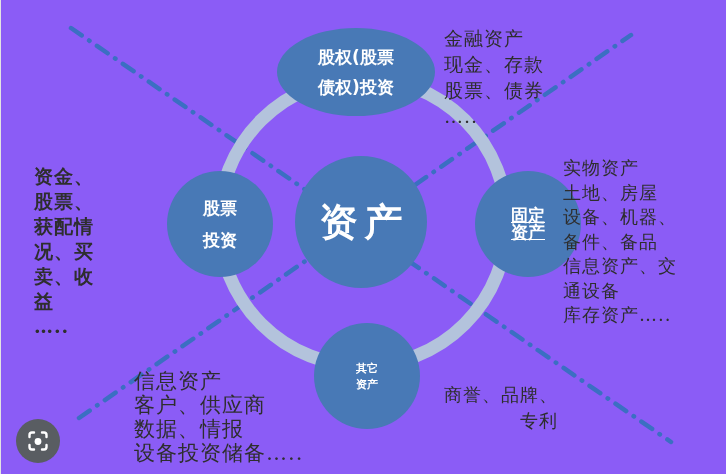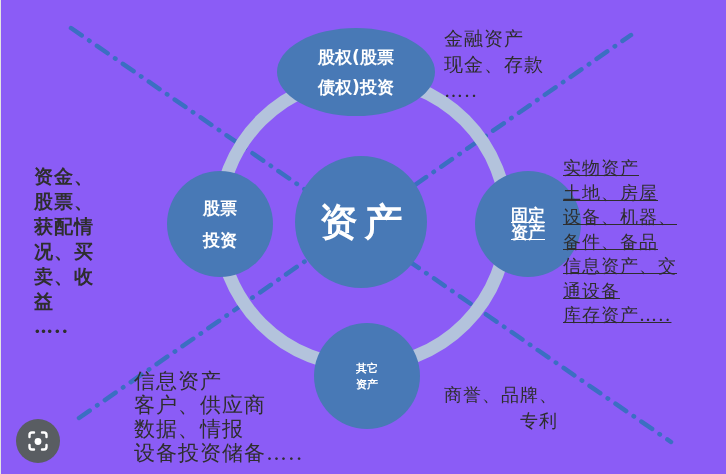--- a/index.html
+++ b/index.html
@@ -50,21 +50,21 @@
   .ann{
     position:absolute;
     color:#2e2e2e;
     font-family:"DejaVu Serif","Liberation Serif",serif;
     font-size:18px;
     line-height:25px;
     letter-spacing:1px;
     white-space:nowrap;
   }
   .ann-top-right{left:443px;top:25px;line-height:26px;font-size:19px;}
-  .ann-right{left:562px;top:156px;line-height:24.5px;font-size:18px;text-decoration:underline;}
+  .ann-right{left:562px;top:156px;line-height:24.5px;font-size:18px;}
   .ann-left{left:33px;top:164px;line-height:25px;font-size:19px;font-weight:bold;}
   .ann-bottom-left{left:133px;top:369px;line-height:24px;font-size:21px;}
   .ann-bottom-right{left:443px;top:382px;line-height:26px;font-size:18px;text-align:right;}
 
   
   .lens-btn{
     position:absolute;left:15px;top:419px;width:44px;height:44px;
     border-radius:50%;
     background:#595d62;
     display:flex;align-items:center;justify-content:center;
@@ -103,20 +103,21 @@
     <div class="nline">资产</div>
   </div>
 
   <div class="node node-center">
     <span>资产</span>
   </div>
 
   <div class="ann ann-top-right">
     <div>金融资产</div>
     <div>现金、存款</div>
+    <div>股票、债券</div>
     <div>…..</div>
   </div>
 
   <div class="ann ann-right">
     <div>实物资产</div>
     <div>土地、房屋</div>
     <div>设备、机器、</div>
     <div>备件、备品</div>
     <div>信息资产、交</div>
     <div>通设备</div>

